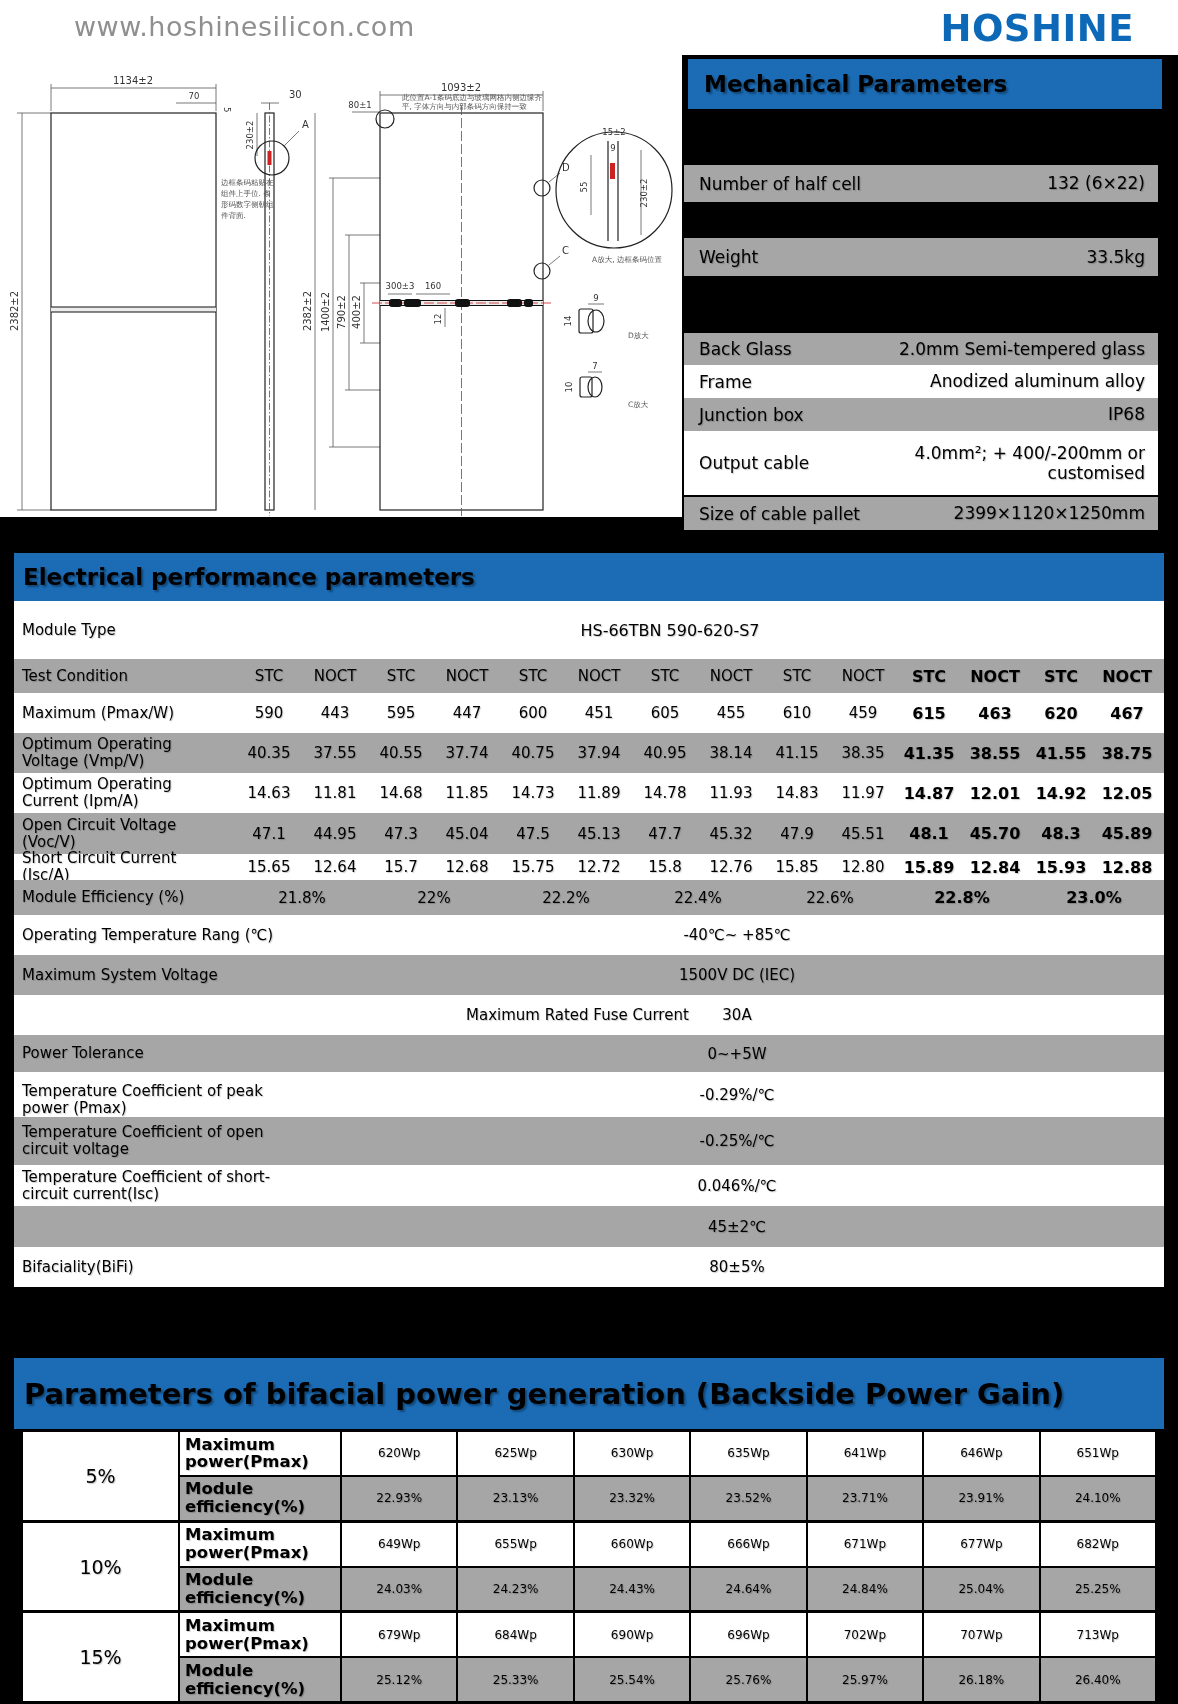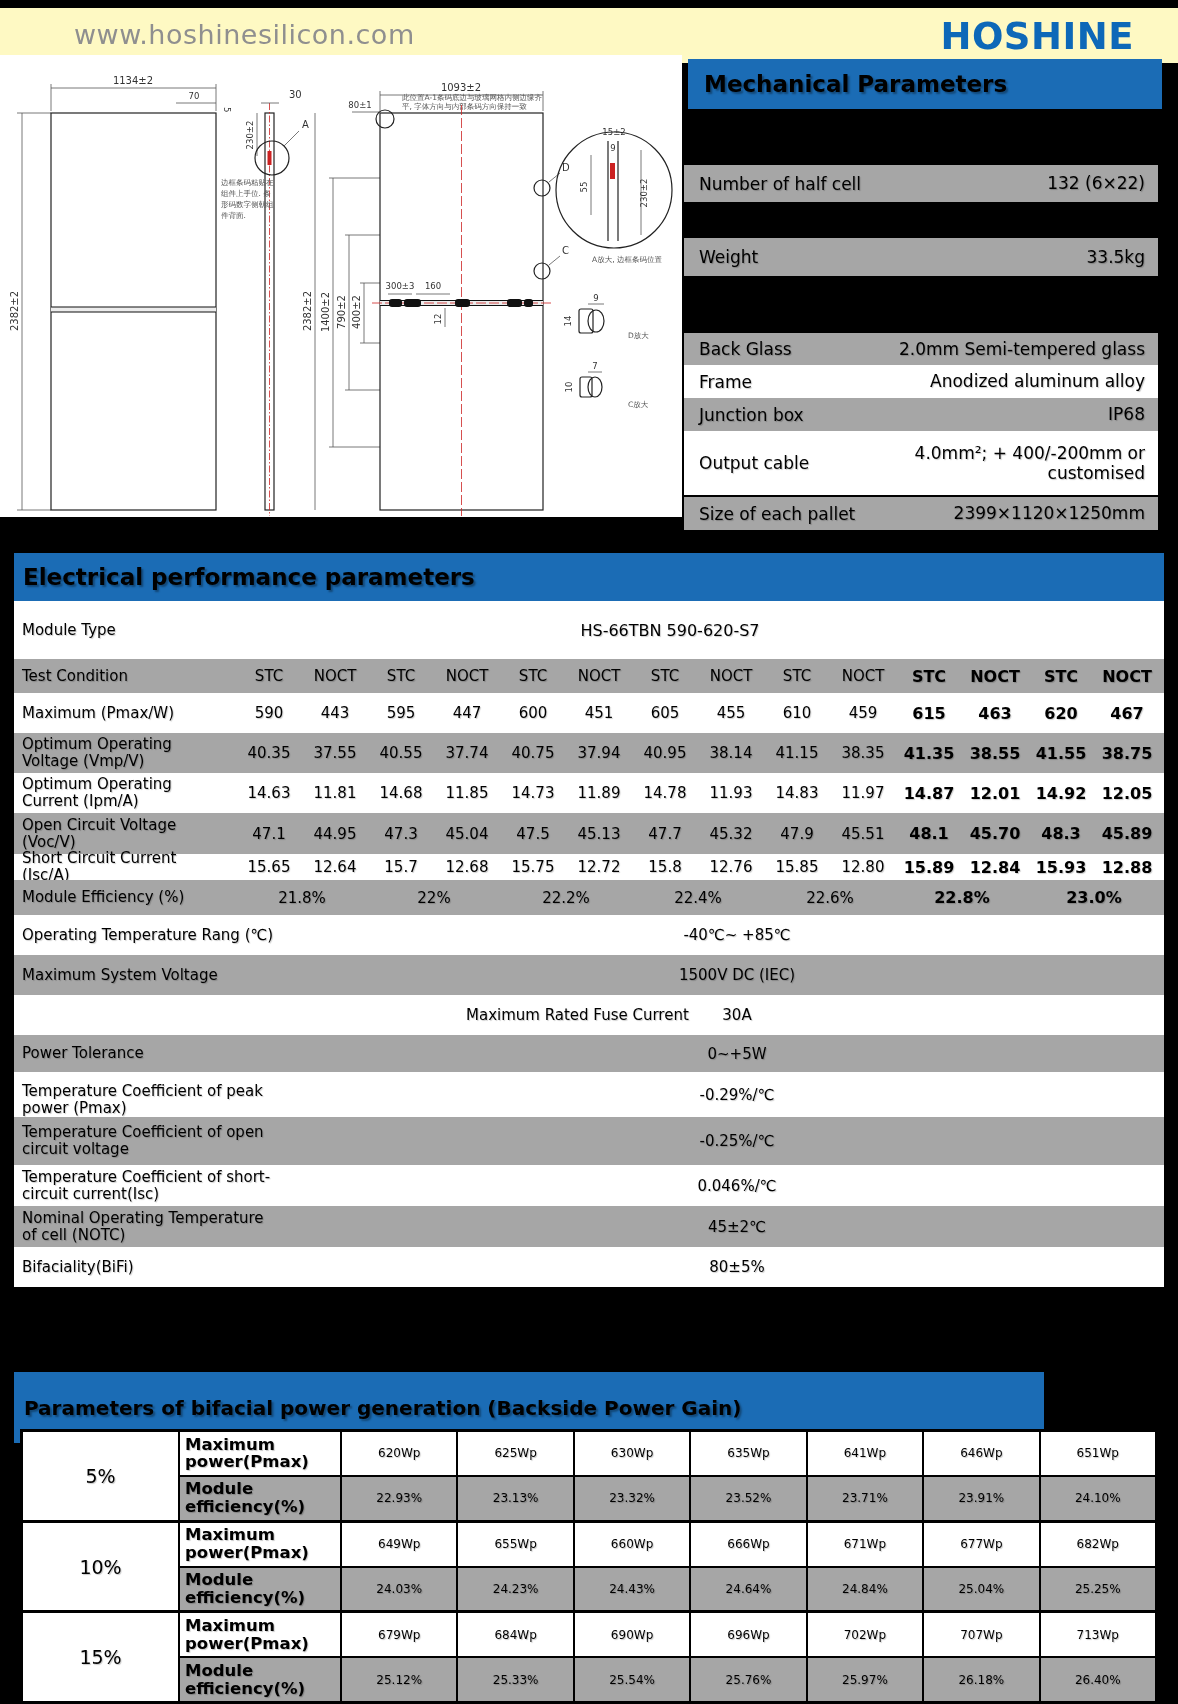--- a/index.html
+++ b/index.html
@@ -1,19 +1,19 @@
 <!DOCTYPE html>
 <html><head>
 <meta charset="utf-8">
 <style>
   html,body{margin:0;padding:0;background:#000;}
   .page{position:relative;width:1178px;height:1704px;background:#000;overflow:hidden;
         font-family:"DejaVu Sans","Liberation Sans",sans-serif;color:#000;}
   
-  #topbar{position:absolute;left:0;top:8px;width:1178px;height:55px;background:#fef9c3;}
+  #topbar{position:absolute;left:0;top:0;width:1178px;height:55px;background:#ffffff;}
   #site-url{position:absolute;left:74px;top:11px;font-size:27px;color:#8f8f8f;letter-spacing:.5px;}
   #brand{position:absolute;right:44px;top:7px;font-size:37px;font-weight:800;color:#0d68b8;letter-spacing:.5px;}
   
   #drawing{position:absolute;left:0;top:55px;width:682px;height:462px;background:#fff;}
   #drawing svg{display:block;}
   .dimt{font-size:10px;fill:#333;}
   .smt{font-size:8.5px;fill:#333;}
   .cnt{font-size:7.5px;fill:#555;}
   .dl{stroke:#555;stroke-width:.8;fill:none;}
   .ol{stroke:#222;stroke-width:1.2;fill:none;}
@@ -35,21 +35,21 @@
   #elec-title{height:48px;font-size:23px;padding-left:9px;}
   .erow{position:relative;display:flex;width:100%;box-sizing:border-box;text-shadow:1px 1px 1px rgba(0,0,0,.2);}
   .elabel{width:212px;padding-left:8px;display:flex;align-items:center;font-size:15px;line-height:1.12;box-sizing:border-box;}
   .slabel{width:262px;}
   .evals{position:absolute;left:222px;right:4px;top:0;bottom:0;display:flex;}
   .ecell{flex:1;display:flex;align-items:center;justify-content:center;font-size:15px;}
   .boldcol{font-weight:700;font-size:16px;}
   .mtvalue{position:absolute;left:222px;right:60px;top:0;bottom:0;display:flex;align-items:center;justify-content:center;font-size:16px;}
   .svalue{position:absolute;left:296px;right:0;top:0;bottom:0;display:flex;align-items:center;justify-content:center;font-size:15px;}
   
-  #bif-title{position:absolute;left:14px;top:1358px;width:1030px;height:71px;font-size:20px;font-weight:700;padding-left:10px;box-sizing:border-box;margin-top:14px;}
+  #bif-title{position:absolute;left:14px;top:1358px;width:1150px;height:71px;font-size:29px;font-weight:700;padding-left:10px;box-sizing:border-box;}
   #bifacial-table{position:absolute;left:20px;top:1429px;width:1138px;height:275px;background:#000;
                   padding:3px;box-sizing:border-box;display:flex;flex-direction:column;gap:3px;}
   .bgroup{flex:1;display:grid;grid-template-columns:155px 160px repeat(7,1fr);grid-template-rows:1fr 1fr;gap:2px;background:#000;}
   .bcell{display:flex;align-items:center;justify-content:center;font-size:12px;text-shadow:1px 1px 1px rgba(0,0,0,.22);}
   .gaincell{grid-row:span 2;background:#fff;font-size:19px;}
   .blabel{justify-content:flex-start;padding-left:5px;font-size:16.5px;font-weight:600;line-height:1.08;}
 </style>
 </head>
 <body>
 
@@ -210,21 +210,21 @@
         </div>
         <div class="mrow gray" style="top: 339px; height: 33px;">
           <div class="mlabel">Junction box</div>
           <div class="mvalue">IP68</div>
         </div>
         <div class="mrow white" style="top: 372px; height: 64px;">
           <div class="mlabel">Output cable</div>
           <div class="mvalue">4.0mm²; + 400/-200mm or customised</div>
         </div>
         <div class="mrow gray" style="top: 438px; height: 33px;">
-          <div class="mlabel">Size of each pallet</div>
+          <div class="mlabel">Size of cable pallet</div>
           <div class="mvalue">2399×1120×1250mm</div>
         </div>
       </div>
   </div>
 
   <div id="electrical">
     <div id="elec-title" class="sec-title">Electrical performance parameters</div>
     <div class="erow white" style="height:58px">
       <div class="elabel">Module Type</div>
       <div class="mtvalue">HS-66TBN 590-620-S7</div>
@@ -378,21 +378,20 @@
         </div>
         <div class="erow gray" style="height: 48px;">
           <div class="elabel slabel">Temperature Coefficient of open circuit voltage</div>
           <div class="svalue">-0.25%/℃</div>
         </div>
         <div class="erow white" style="height: 41px;">
           <div class="elabel slabel">Temperature Coefficient of short-circuit current(Isc)</div>
           <div class="svalue">0.046%/℃</div>
         </div>
         <div class="erow gray" style="height: 41px;">
-          <div class="elabel slabel">Nominal Operating Temperature of cell  (NOTC)</div>
           <div class="svalue">45±2℃</div>
         </div>
         <div class="erow white" style="height: 40px;">
           <div class="elabel slabel">Bifaciality(BiFi)</div>
           <div class="svalue">80±5%</div>
         </div>
       </div>
   </div>
 
   <div id="bif-title" class="sec-title">Parameters of bifacial power generation  (Backside Power Gain)</div>

